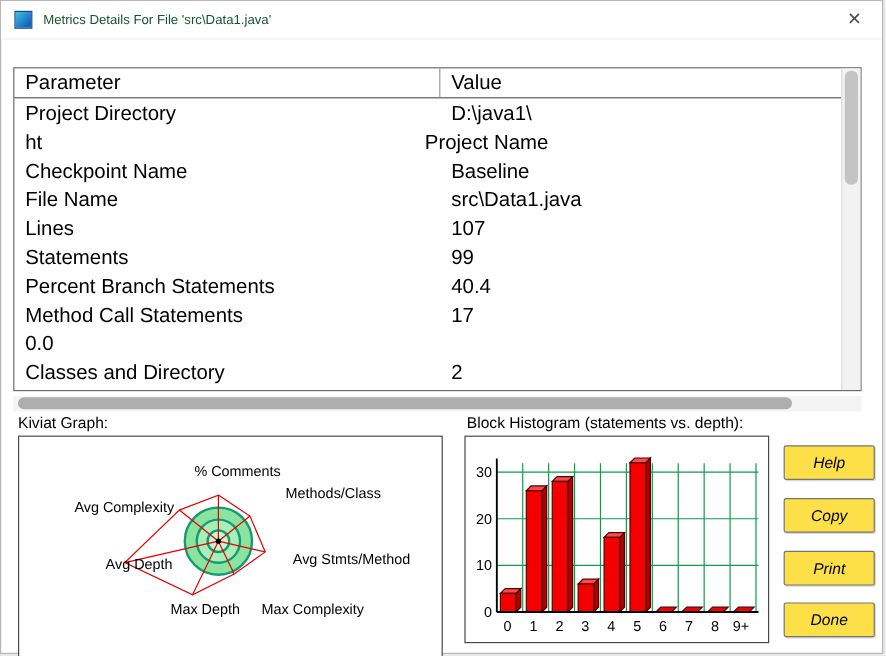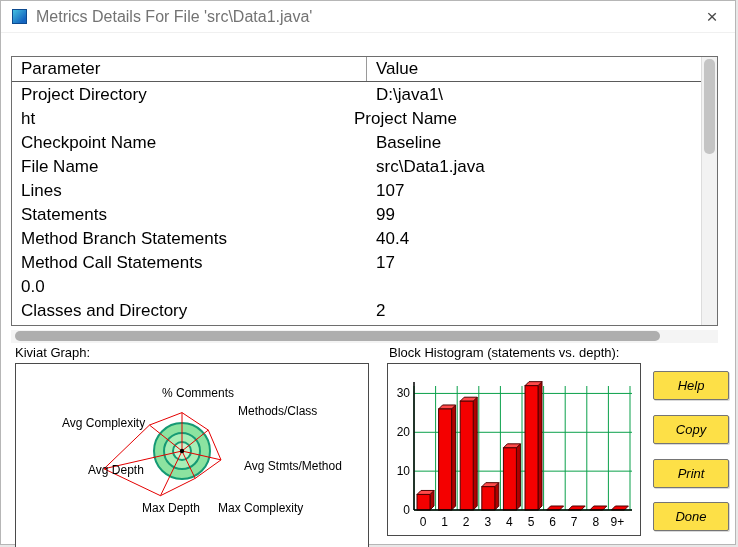--- a/index.html
+++ b/index.html
@@ -3,21 +3,21 @@
 <meta charset="utf-8">
 <style>
   * { box-sizing: border-box; margin: 0; padding: 0; }
   html, body { width: 738px; height: 547px; overflow: hidden; }
   body { font-family: "Liberation Sans", sans-serif; background: #e8e8e8; position: relative; }
   .dialog { position: absolute; left: 0; top: 0; width: 736px; height: 545px; background: #ffffff; border: 1px solid #b6b6b6; }
 
   
   .titlebar { position: absolute; left: 0; top: 0; width: 100%; height: 32px; background: #ffffff; display: flex; align-items: center; padding-left: 11px; border-bottom: 1px solid #f0f0f0; }
   .title-icon { width: 15px; height: 15px; margin-right: 9px; background: linear-gradient(135deg, #43c0e0 0%, #1565c0 80%); border: 1px solid #0d4a8f; }
-  .title-text { font-size: 16px; color: #737373; }
+  .title-text { font-size: 11px; color: #14532d; }
   .close-btn { position: absolute; right: 4px; top: 0; width: 38px; height: 32px; display: flex; align-items: center; justify-content: center; font-size: 19px; color: #4a4a4a; cursor: default; }
 
   
   .table { position: absolute; left: 10px; top: 55px; width: 707px; height: 270px; border: 1px solid #6e6e6e; background: #fff; }
   .thead { display: flex; height: 25px; border-bottom: 1px solid #5a5a5a; font-size: 17px; color: #000; }
   .th-param { width: 355px; padding-left: 9px; border-right: 1px solid #9a9a9a; display: flex; align-items: center; }
   .th-value { flex: 1; padding-left: 9px; display: flex; align-items: center; }
   .tbody { position: absolute; left: 0; top: 26px; right: 17px; bottom: 0; overflow: hidden; }
   .trow { display: flex; height: 24px; font-size: 17px; color: #000; }
   .cell { display: flex; align-items: center; white-space: nowrap; }
@@ -90,21 +90,21 @@
         </div>
         <div class="trow">
           <div class="cell p">Lines</div>
           <div class="cell v">107</div>
         </div>
         <div class="trow">
           <div class="cell p">Statements</div>
           <div class="cell v">99</div>
         </div>
         <div class="trow">
-          <div class="cell p">Method Branch Statements</div>
+          <div class="cell p">Percent Branch Statements</div>
           <div class="cell v">40.4</div>
         </div>
         <div class="trow">
           <div class="cell p">Method Call Statements</div>
           <div class="cell v">17</div>
         </div>
         <div class="trow">
           <div class="cell v">0.0</div>
         </div>
         <div class="trow">

